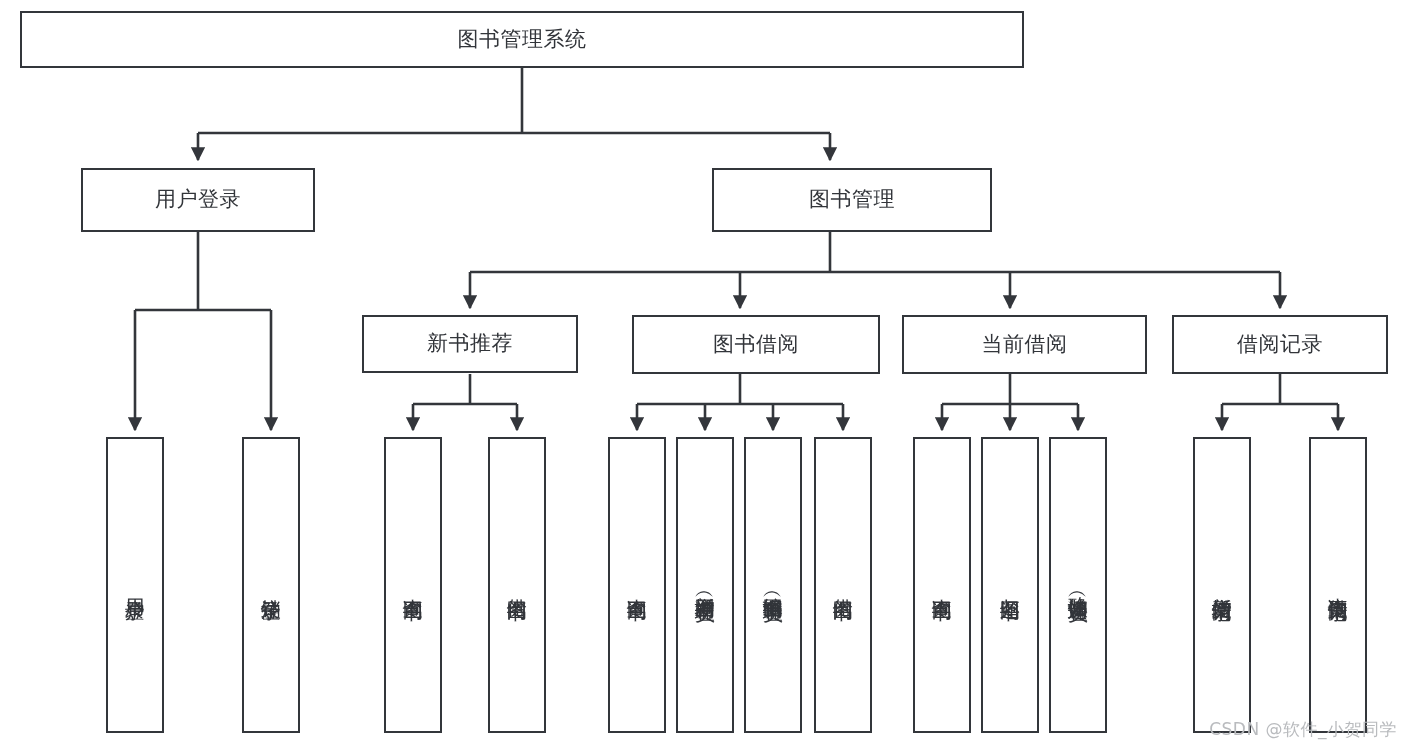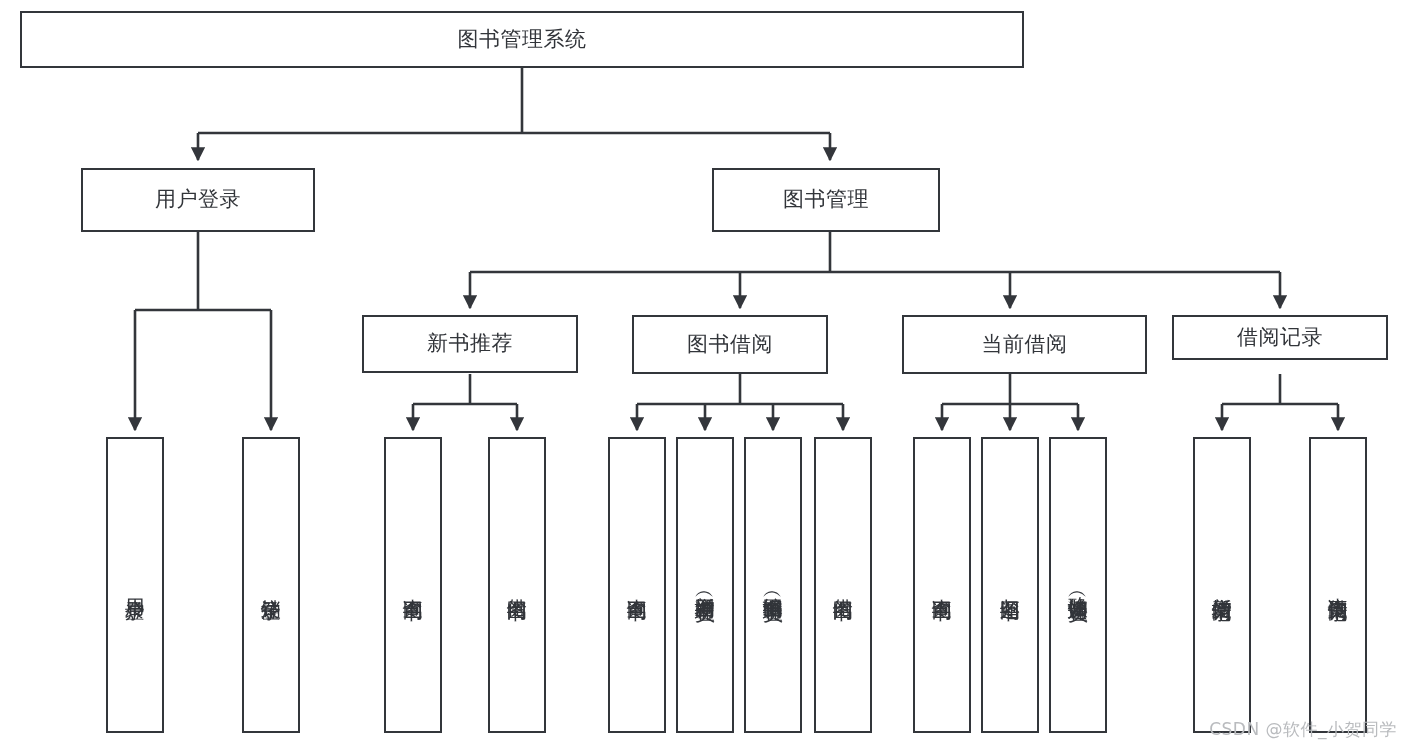--- a/index.html
+++ b/index.html
@@ -120,34 +120,34 @@
     </g>
   </svg>
 
   <div class="node" style="left:20px; top:11px; width:1004px; height:57px;">
     <span class="lbl">图书管理系统</span>
   </div>
 
   <div class="node" style="left:81px; top:168px; width:234px; height:64px;">
     <span class="lbl">用户登录</span>
   </div>
-  <div class="node" style="left:712px; top:168px; width:228px; height:64px;">
+  <div class="node" style="left:712px; top:168px; width:280px; height:64px;">
     <span class="lbl">图书管理</span>
   </div>
 
   <div class="node" style="left:362px; top:315px; width:216px; height:58px;">
     <span class="lbl">新书推荐</span>
   </div>
-  <div class="node" style="left:632px; top:315px; width:196px; height:59px;">
+  <div class="node" style="left:632px; top:315px; width:248px; height:59px;">
     <span class="lbl">图书借阅</span>
   </div>
   <div class="node" style="left:902px; top:315px; width:245px; height:59px;">
     <span class="lbl">当前借阅</span>
   </div>
-  <div class="node" style="left:1172px; top:315px; width:216px; height:45px;">
+  <div class="node" style="left:1172px; top:315px; width:216px; height:59px;">
     <span class="lbl">借阅记录</span>
   </div>
 
   <div class="node leaf" style="left:106px; top:437px; width:58px; height:296px;">
     <span class="lbl">用户登录</span>
   </div>
   <div class="node leaf" style="left:242px; top:437px; width:58px; height:296px;">
     <span class="lbl">注销登录</span>
   </div>
 

